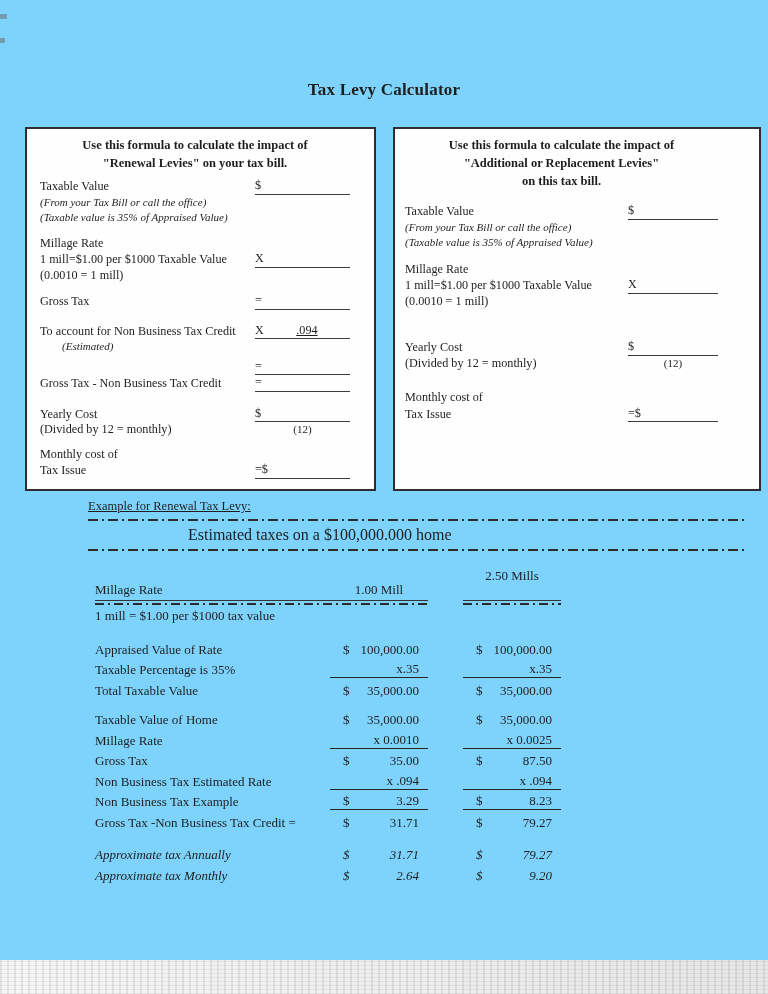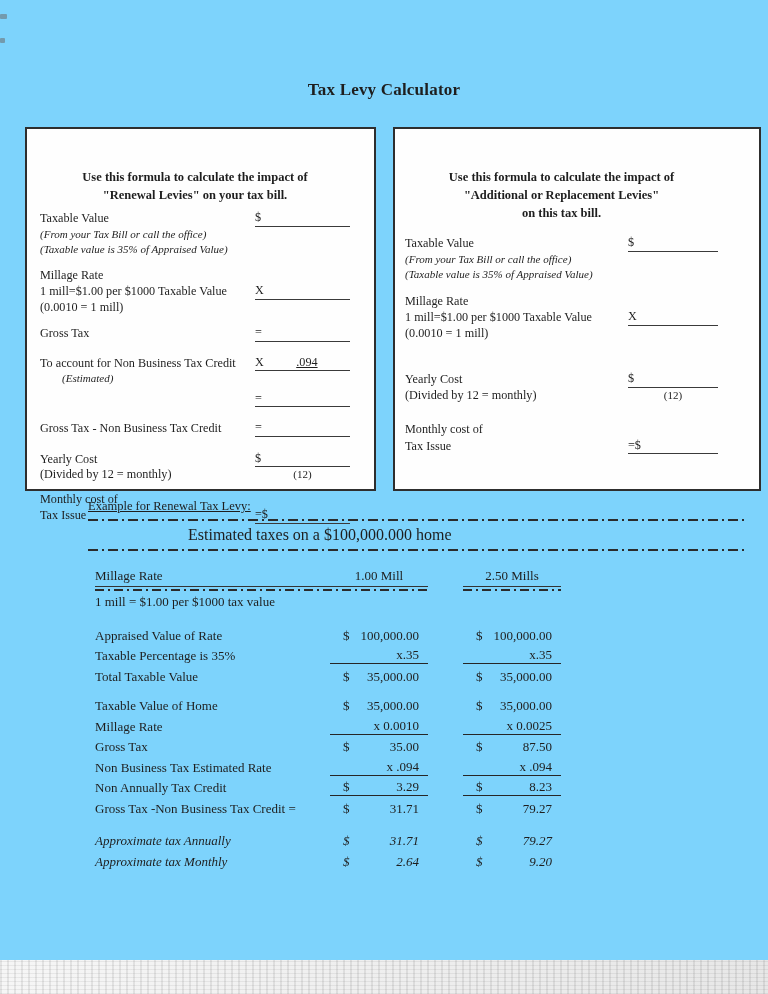--- a/index.html
+++ b/index.html
@@ -12,21 +12,21 @@
     position:absolute; top:80px; left:0; width:100%;
     text-align:center; font-size:17px; font-weight:bold; letter-spacing:.2px;
   }
   
   .fbox {
     position:absolute; top:127px; height:364px; box-sizing:border-box;
     border:2px solid #2e2e2e; background:#fefefe;
   }
   .fbox.left  { left:25px;  width:351px; padding:7px 24px 0 13px; }
   .fbox.right { left:393px; width:368px; padding:7px 41px 0 10px; }
-  .bhead { text-align:center; font-weight:bold; font-size:12.5px; line-height:18px;margin-top:32px; }
+  .bhead { text-align:center; font-weight:bold; font-size:12.5px; line-height:18px; }
   .brow  { display:flex; justify-content:space-between; align-items:flex-end;
            font-size:12.2px; line-height:15.5px; }
   .blabel { white-space:nowrap; }
   .fill { display:flex; align-items:flex-end; border-bottom:1.3px solid #3a3a3a;
           min-height:15px; box-sizing:border-box; }
   .fbox.left  .fill { width:95px; }
   .fbox.right .fill { width:90px; }
   .fill .mid { flex:1; text-align:center;text-decoration:underline; }
   .note  { font-style:italic; font-size:11px; line-height:15.2px; }
   .plain { font-size:12.2px; line-height:15.5px; }
@@ -43,21 +43,21 @@
   }
   .banner { font-size:16px; line-height:20px; margin:4px 0 4px 100px; }
   
   .extable { position:absolute; left:95px; top:568px; width:466px; font-size:13px; }
   .thead { display:flex; align-items:flex-end; }
   .th-left { width:333px; display:flex; align-items:flex-end;
              border-bottom:1.3px solid #333; padding-bottom:2px; }
   .th-label { width:235px; }
   .th-col1 { width:98px; text-align:center; }
   .th-gap { width:35px; }
-  .th-col2 { width:98px; text-align:center; border-bottom:1.3px solid #333; padding-bottom:2px; }
+  .th-col2 { width:98px; text-align:center; border-bottom:1.3px solid #333; padding-bottom:16px; }
   .dashrow { display:flex; margin-top:2px; }
   .dashrow .d1 { width:333px; }
   .dashrow .dg { width:35px; }
   .dashrow .d2 { width:98px; }
   .dashrow .seg {
     height:2px;
     background:repeating-linear-gradient(90deg,
       #2b2b2b 0 9px, transparent 9px 13px, #2b2b2b 13px 15px, transparent 15px 19px);
   }
   .subnote { margin-top:3px; line-height:15px; }
@@ -133,21 +133,21 @@
     </div>
     <div class="note" style="padding-left:22px">(Estimated)</div>
 
     <div class="brow" style="margin-top:4px">
       <div class="blabel"></div>
       <div class="fill">
         <span>=</span>
       </div>
     </div>
 
-    <div class="brow" style="margin-top:13px">
+    <div class="brow" style="">
       <div class="blabel">Gross Tax - Non Business Tax Credit</div>
       <div class="fill">
         <span>=</span>
       </div>
     </div>
 
     <div class="brow" style="margin-top:14px">
       <div class="blabel">Yearly Cost</div>
       <div class="fill">
         <span>$</span>
@@ -324,21 +324,21 @@
           <span>x .094</span>
         </div>
         <div class="tgap"></div>
         <div class="tcol u">
           <span></span>
           <span>x .094</span>
         </div>
       </div>
 
       <div class="trow">
-        <div class="tlabel">Non Annually Tax Credit</div>
+        <div class="tlabel">Non Business Tax Example</div>
         <div class="tcol u">
           <span>$</span>
           <span>3.29</span>
         </div>
         <div class="tgap"></div>
         <div class="tcol u">
           <span>$</span>
           <span>8.23</span>
         </div>
       </div>

